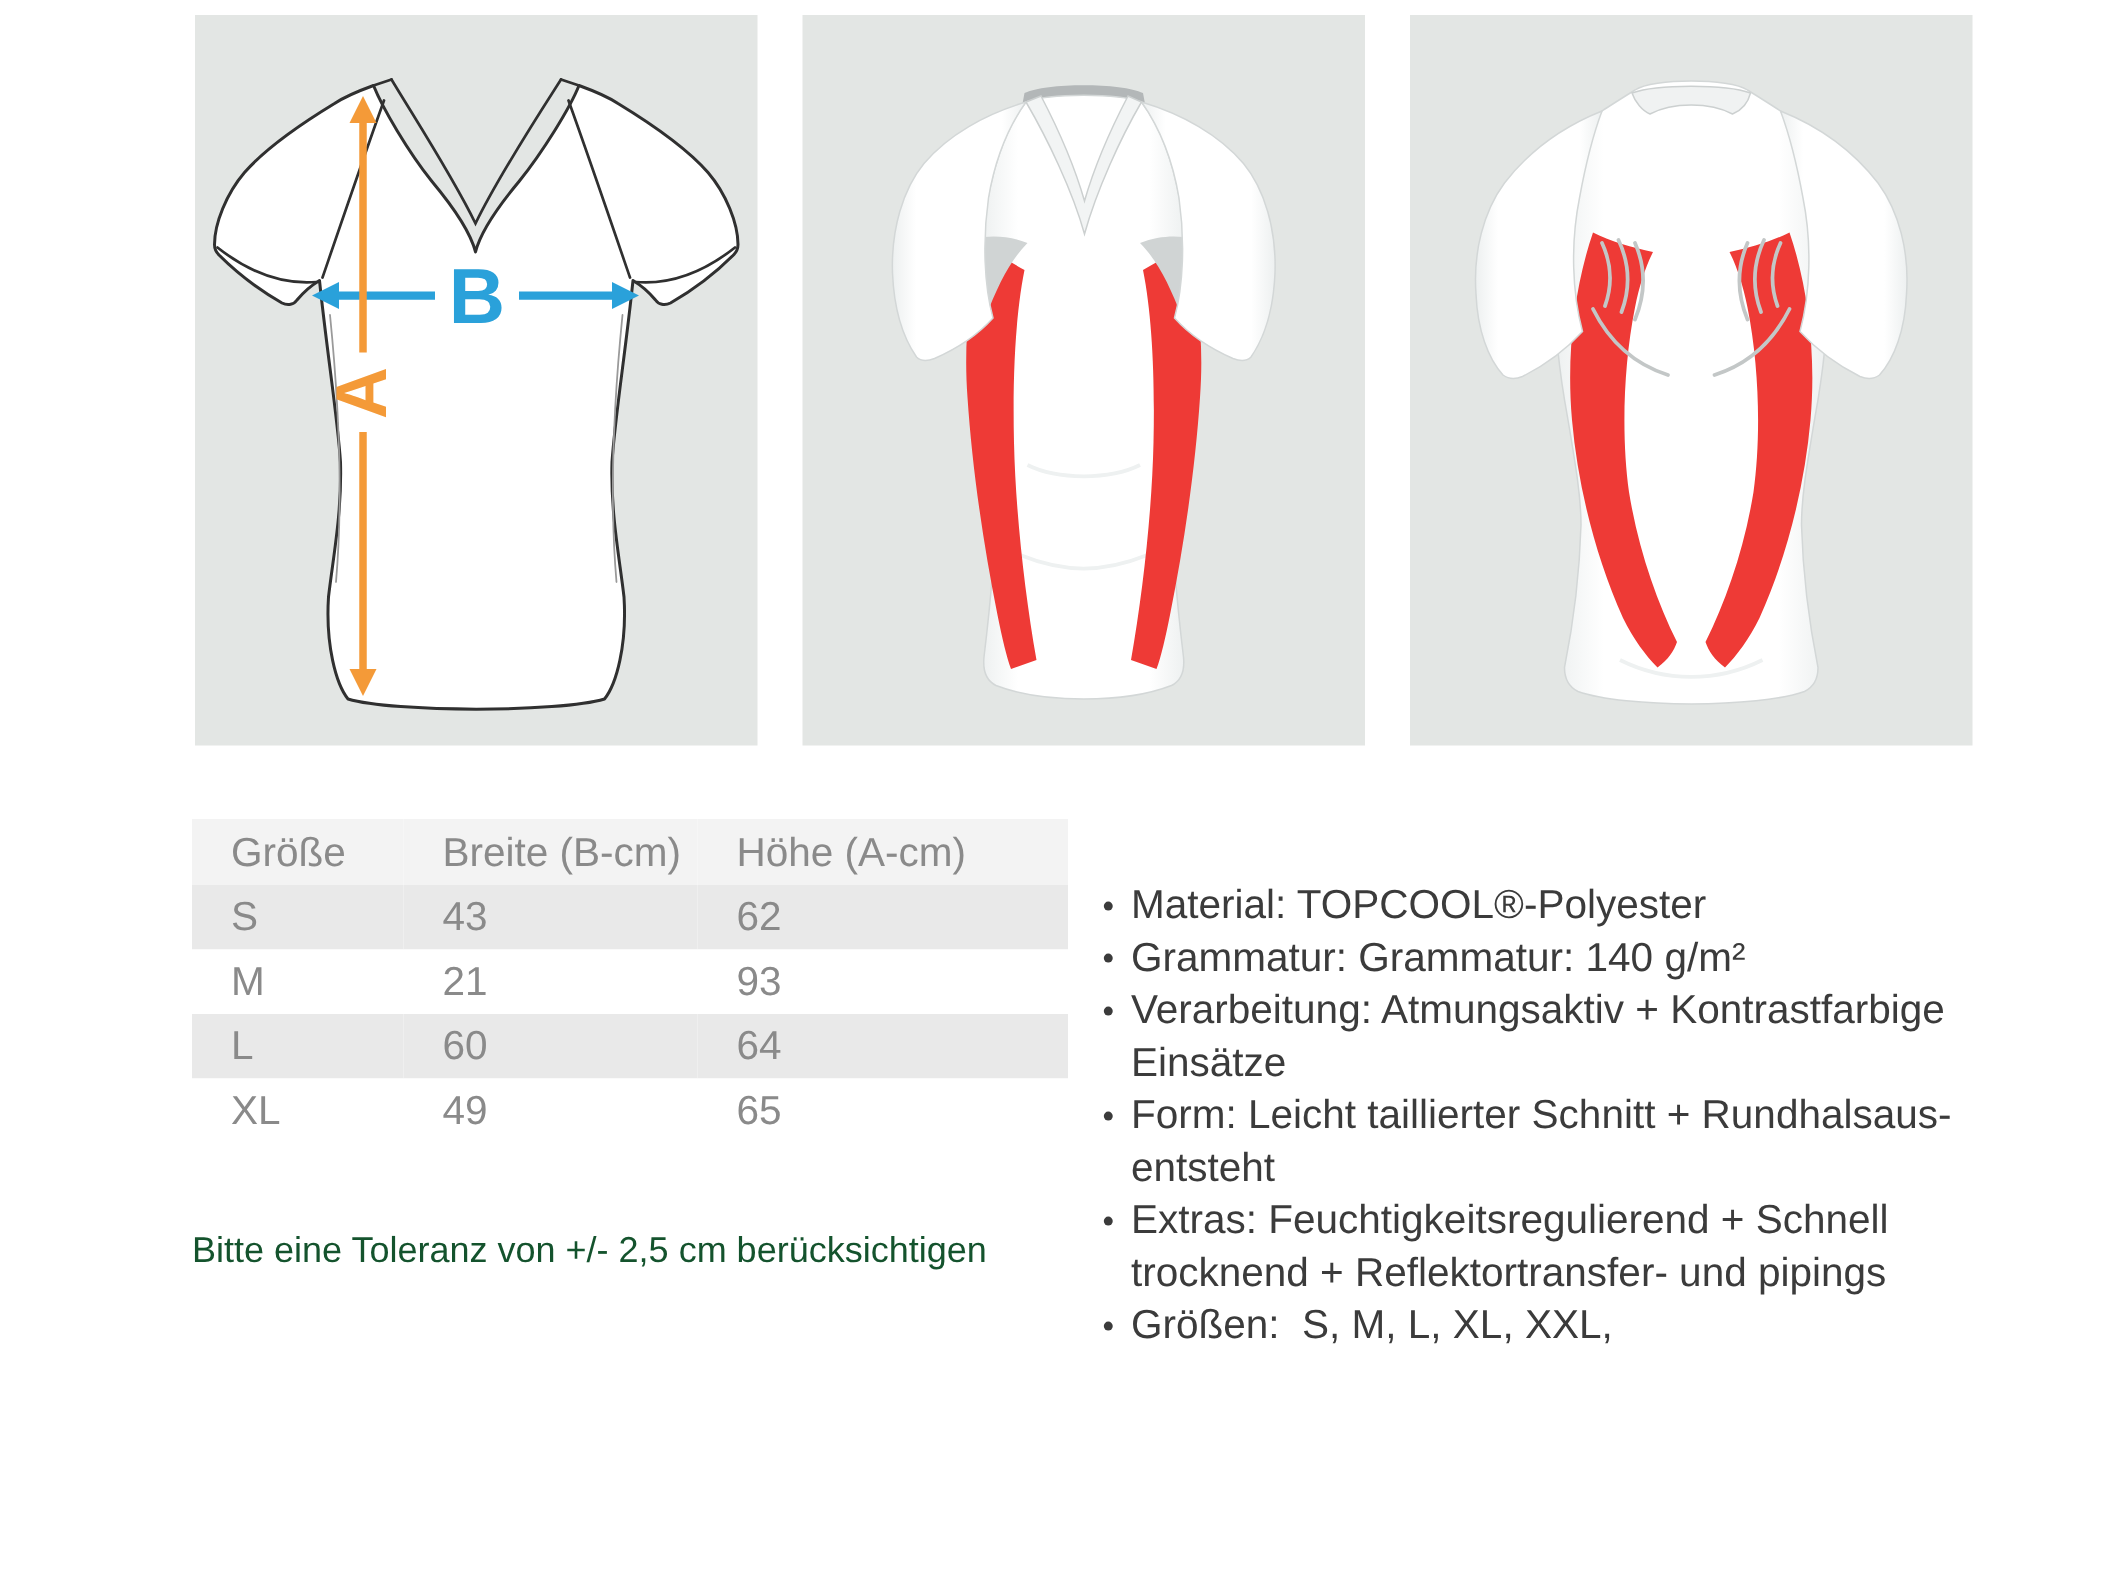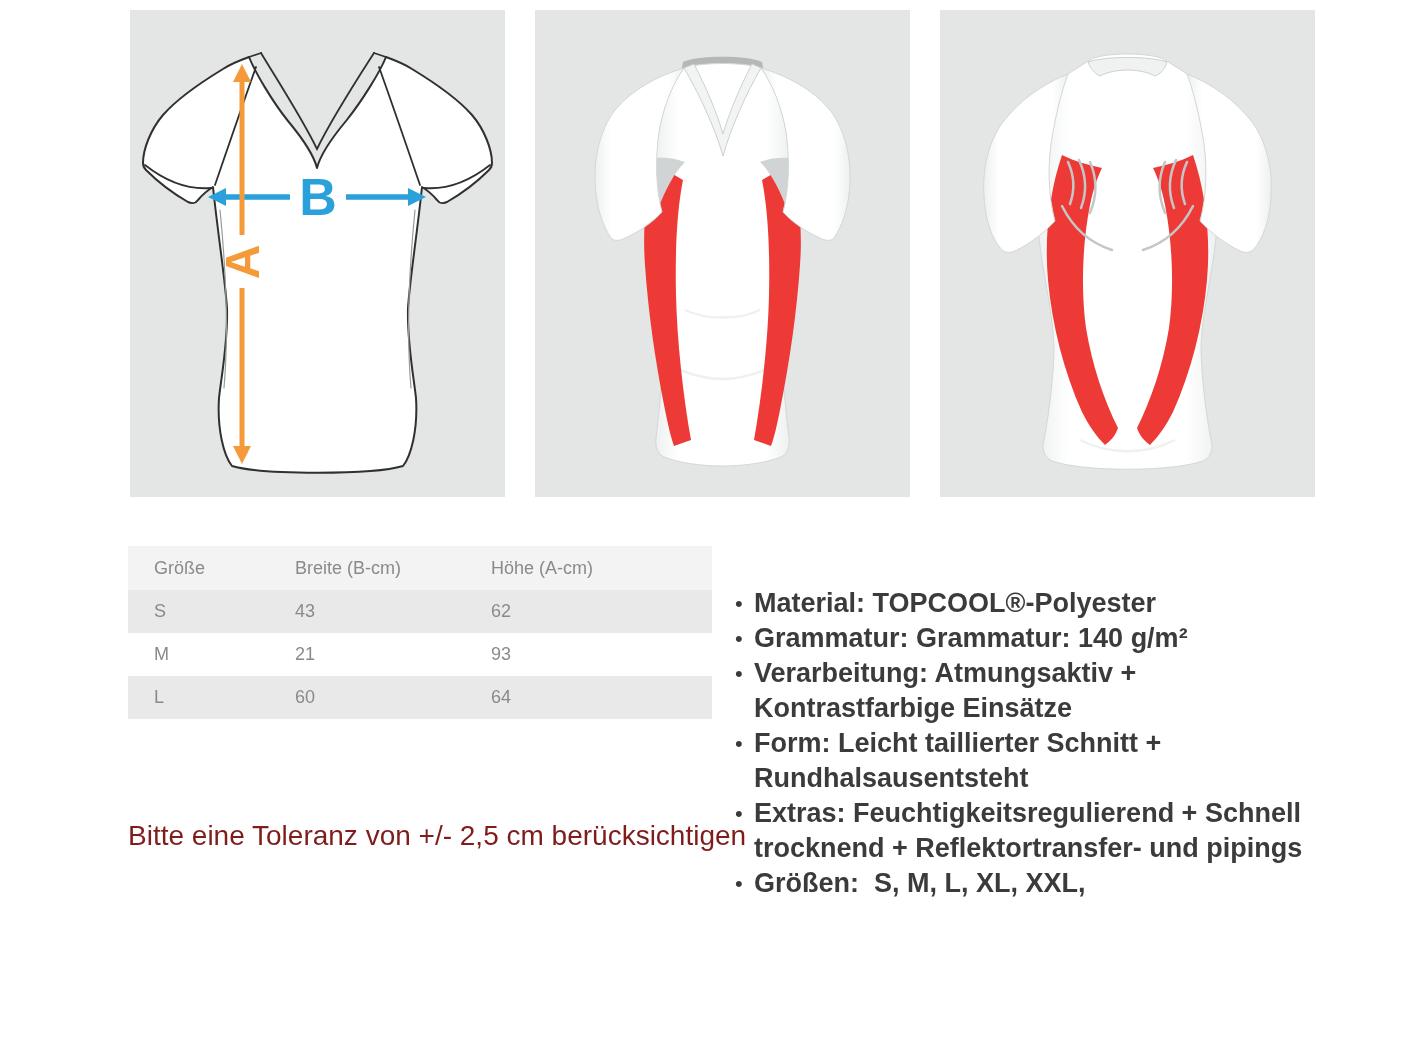--- a/index.html
+++ b/index.html
@@ -11,58 +11,58 @@
   }
   
   .gallery{position:absolute;left:130px;top:10px;display:flex;gap:30px;}
   .panel{width:375px;height:487px;background:#e3e6e4;}
   .panel svg{display:block;width:375px;height:487px;}
 
   
   table.size-table{
     position:absolute;left:128px;top:546px;width:584px;
     border-collapse:collapse;table-layout:fixed;
-    font-size:18px;color:#8a8a8a;
+    font-size:27px;color:#8a8a8a;
   }
   table.size-table col.c1{width:141px}
   table.size-table col.c2{width:196px}
   table.size-table col.c3{width:247px}
   table.size-table th,table.size-table td{
     text-align:left;font-weight:normal;padding:0 0 0 26px;vertical-align:middle;
   }
   table.size-table thead tr{height:44px;background:#f3f3f3;}
   table.size-table tbody tr{height:43px;}
   table.size-table tbody tr:nth-child(odd){background:#e9e9e9;}
   table.size-table tbody tr:nth-child(even){background:#ffffff;}
 
   
   .tolerance{
     position:absolute;left:128px;top:820px;
-    font-size:28px;color:#7f1d1d;white-space:nowrap;
+    font-size:24px;color:#14532d;white-space:nowrap;
   }
 
   
   .description{
     position:absolute;left:735px;top:540px;width:575px;
     font-size:27px;color:#3b3b3b;
   }
   .description p{
     margin:0;line-height:34px;text-align:justify;hyphens:manual;
   }
   .description ul{
     list-style:none;margin:46px 0 0 0;padding:0;
   }
   .description li{
     display:flex;line-height:35px;
   }
   .description li .bullet{
     flex:0 0 19px;font-size:22px;
   }
   .description li .btext{
-    flex:1;white-space:pre-wrap;font-weight:bold;
+    flex:1;white-space:pre-wrap;
   }
 
   
   .lineart{stroke:#303030;stroke-width:2;fill:#ffffff;stroke-linejoin:round;stroke-linecap:round;}
   .lineart-thin{stroke:#303030;stroke-width:1.8;fill:none;stroke-linecap:round;}
   .lineart-faint{stroke:#9a9a9a;stroke-width:1.2;fill:none;stroke-linecap:round;}
   .cloth-edge{stroke:#d3d7d7;stroke-width:1;}
   .seam{stroke:#ccd0d0;stroke-width:1;}
   .wrinkle{stroke:#eef1f1;stroke-width:2.5;fill:none;}
   .reflect{stroke:#c3c7c7;stroke-width:2.5;fill:none;stroke-linecap:round;}
@@ -236,20 +236,25 @@
     <tr>
       <td>M</td>
       <td>21</td>
       <td>93</td>
     </tr>
     <tr>
       <td>L</td>
       <td>60</td>
       <td>64</td>
     </tr>
+    <tr>
+      <td>XL</td>
+      <td>49</td>
+      <td>65</td>
+    </tr>
   </tbody>
 </table>
 
 <div class="tolerance">Bitte eine Toleranz von +/- 2,5 cm berücksichtigen</div>
 
 <div class="description">
   <ul>
     <li>
       <span class="bullet">•</span>
       <span class="btext">Material: TOPCOOL®-Polyester</span>

